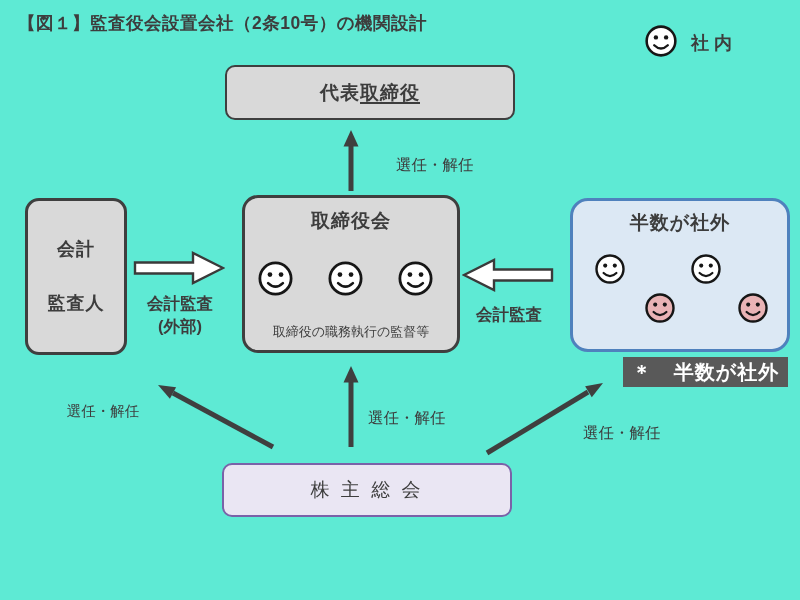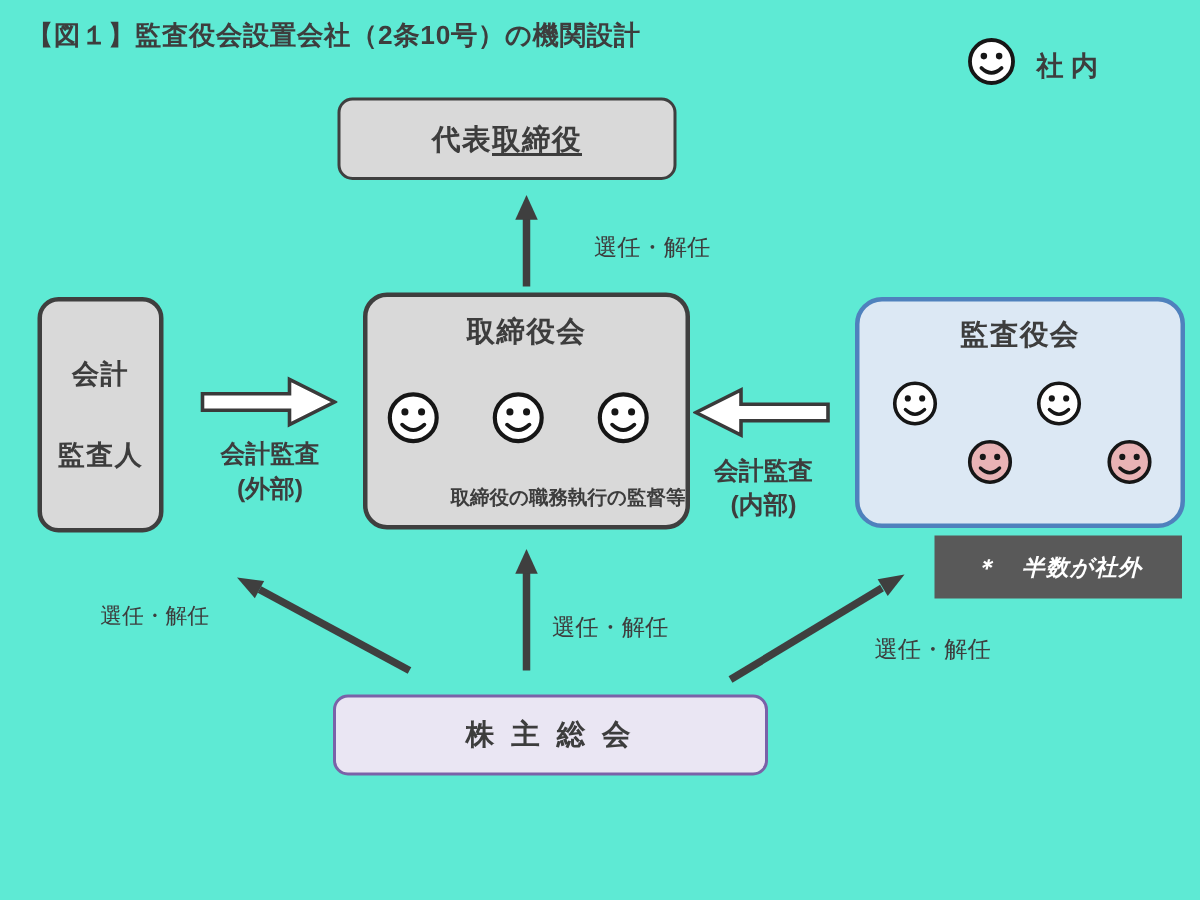--- a/index.html
+++ b/index.html
@@ -13,44 +13,44 @@
     letter-spacing:0.5px;color:var(--text);
   }
   
   .legend{position:absolute;left:644px;top:24px;display:flex;gap:15px;}
   .legend-row{display:flex;align-items:center;gap:13px;}
   .legend-row .smiley{width:34px;height:34px;}
   .legend-label{font-size:18px;font-weight:600;}
   
   .box{position:absolute;box-sizing:border-box;display:flex;align-items:center;justify-content:center;}
   .box.gray{background:var(--box-fill);border:3px solid var(--box-border);}
-  .daihyo{left:225px;top:65px;width:226px;height:55px;border-radius:10px;border-width:2.5px !important;
+  .daihyo{left:225px;top:65px;width:290px;height:55px;border-radius:10px;border-width:2.5px !important;
     font-size:19px;font-weight:600;letter-spacing:1px;}
   .daihyo .u{text-decoration:underline;text-underline-offset:3px;text-decoration-thickness:1.5px;}
   .board{left:242px;top:195px;width:218px;height:158px;border-radius:16px;flex-direction:column;justify-content:flex-start;}
   .box-title{font-size:19px;font-weight:600;letter-spacing:1px;}
   .board .box-title{margin-top:10px;}
   .board-members{position:absolute;left:12px;top:62px;display:flex;gap:33px;}
   .board-members .smiley{width:37px;height:37px;}
-  .board-note{position:absolute;bottom:9px;width:100%;text-align:right;font-size:13px;font-weight:700;}
-  .auditor{left:25px;top:198px;width:84px;height:157px;border-radius:14px;flex-direction:column;
+  .board-note{position:absolute;bottom:9px;width:100%;text-align:center;font-size:13px;font-weight:400;}
+  .auditor{left:25px;top:198px;width:102px;height:157px;border-radius:14px;flex-direction:column;
     font-size:18px;font-weight:600;line-height:1.5;letter-spacing:1px;gap:27px;}
   .auditboard{left:570px;top:198px;width:220px;height:154px;border-radius:18px;
     background:var(--blue-fill);border:3px solid var(--blue-border);flex-direction:column;justify-content:flex-start;}
   .auditboard .box-title{margin-top:9px;}
   .ab-row{position:absolute;display:flex;}
   .ab-row .smiley{width:32px;height:32px;}
   .ab-row1{left:21px;top:52px;gap:64px;}
   .ab-row2{left:71px;top:91px;gap:61px;}
-  .badge{position:absolute;left:623px;top:357px;width:165px;height:42px;background:var(--badge-bg);
-    color:var(--badge-text);font-size:15px;font-weight:600;display:flex;align-items:center;justify-content:center;
-    letter-spacing:1px;font-style:italic;}
+  .badge{position:absolute;left:623px;top:357px;width:165px;height:30px;background:var(--badge-bg);
+    color:var(--badge-text);font-size:20px;font-weight:600;display:flex;align-items:center;justify-content:center;
+    letter-spacing:1px;}
   .shareholders{left:222px;top:463px;width:290px;height:54px;border-radius:10px;
     background:var(--purple-fill);border:2.5px solid var(--purple-border);
-    font-size:19px;font-weight:700;letter-spacing:3px;}
+    font-size:19px;font-weight:400;letter-spacing:3px;}
   
   .flabel{position:absolute;font-size:15.5px;font-weight:500;color:var(--text);white-space:nowrap;}
   .flabel-block{position:absolute;text-align:center;font-size:16.5px;font-weight:600;line-height:1.42;color:var(--text);}
   .flabel-small{position:absolute;text-align:center;font-size:14.5px;font-weight:500;line-height:1.5;color:var(--text);}
   
   .smiley .face{fill:var(--internal);stroke:#161616;stroke-width:2.7;}
   .smiley--external .face{fill:var(--external);}
   .smiley .eye{fill:#161616;}
   .smiley .mouth{fill:none;stroke:#161616;stroke-width:2.5;stroke-linecap:round;}
   
@@ -124,25 +124,24 @@
   <div class="flabel-block" style="left:128px;top:292px;width:104px;">
     <div>会計監査</div>
     <div>(外部)</div>
   </div>
 
   <svg class="abs" style="left:462px;top:257px;" width="92" height="36" viewBox="0 0 92 36">
     <path class="hollow" d="M90 12.5 H32 V3 L2 18 L32 33 V23.5 H90 Z"></path>
   </svg>
   <div class="flabel-block" style="left:458px;top:303px;width:102px;">
     <div>会計監査</div>
-    <div>(内部)</div>
   </div>
 
   <div class="box auditboard">
-    <div class="box-title">監査役会</div>
+    <div class="box-title">半数が社外</div>
     <div class="ab-row ab-row1">
         <svg class="smiley smiley--internal" viewBox="0 0 36 36">
           <circle class="face" cx="18" cy="18" r="15.2"></circle>
           <circle class="eye" cx="12.6" cy="14.2" r="2.3"></circle>
           <circle class="eye" cx="23.4" cy="14.2" r="2.3"></circle>
           <path class="mouth" d="M10.8 22.5 Q18 29.5 25.2 22.5"></path>
         </svg>
         <svg class="smiley smiley--internal" viewBox="0 0 36 36">
           <circle class="face" cx="18" cy="18" r="15.2"></circle>
           <circle class="eye" cx="12.6" cy="14.2" r="2.3"></circle>

